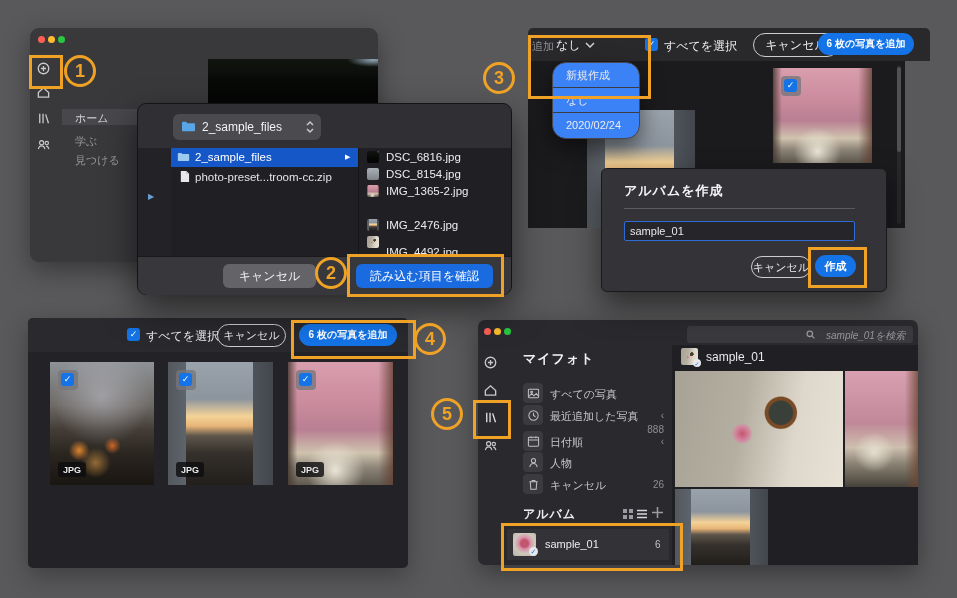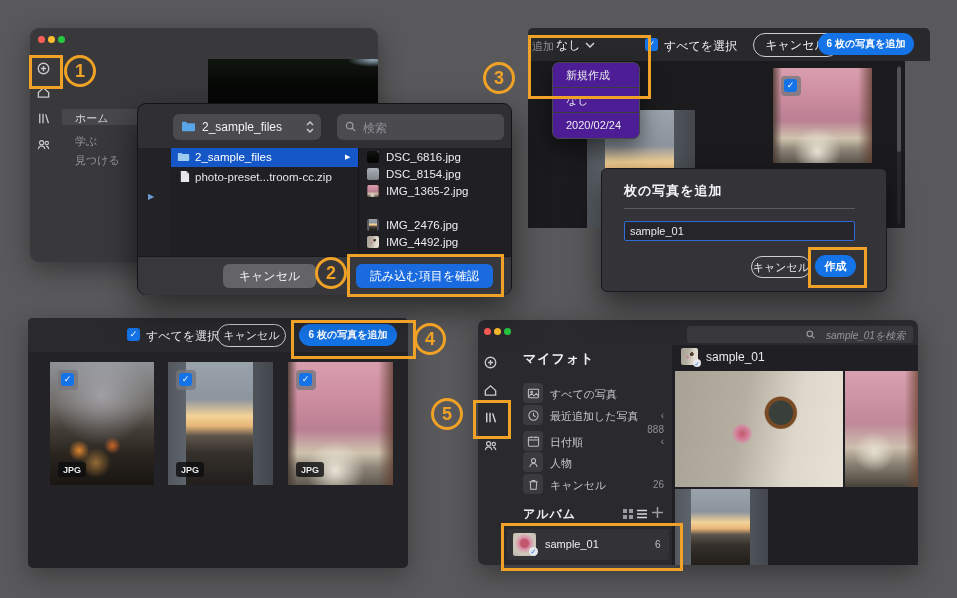--- a/index.html
+++ b/index.html
@@ -102,31 +102,20 @@
         </span>
       <span class="t" style="left:29px;top:6px;font-size:12px;color:#f2f2f4;">2_sample_files</span>
       <span class="ic" style="left:132px;top:6px;">
         <svg width="10" height="14" viewBox="0 0 10 14">
             <g stroke="#c8c8cc" stroke-width="1.5" fill="none">
               <path d="M2 5l3-3 3 3M2 9l3 3 3-3"></path>
             </g>
           </svg>
         </span>
     </div>
-    <div class="abs" style="left:199px;top:10px;width:167px;height:26px;background:#4a4a4f;border-radius:6px;">
-      <span class="ic" style="left:7px;top:6px;">
-        <svg width="13" height="13" viewBox="0 0 16 16">
-            <g stroke="#9a9aa0" stroke-width="1.6" fill="none">
-              <circle cx="7" cy="7" r="4"></circle>
-              <path d="M10 10l3.6 3.6"></path>
-            </g>
-          </svg>
-        </span>
-      <span class="t" style="left:26px;top:6px;font-size:12px;color:#8e8e94;">検索</span>
-    </div>
 
     <div class="abs" style="left:0;top:44px;width:33px;height:108px;background:#232327;">
       <span class="t" style="left:10px;top:44px;font-size:8px;color:#6b9fd8;">▶</span>
     </div>
     <div class="abs" style="left:33px;top:44px;width:340px;height:108px;background:#202024;">
 
       <div class="abs" style="left:0;top:0;width:187px;height:19px;background:#1657C8;">
         <span class="ic" style="left:6px;top:3px;">
           <svg width="13" height="12" viewBox="0 0 16 14">
               <path d="M1 3c0-.6.4-1 1-1h3.4l1.3 1.4H14c.6 0 1 .4 1 1V11c0 .6-.4 1-1 1H2c-.6 0-1-.4-1-1z" fill="#9ecbee"></path>
@@ -159,21 +148,21 @@
         <div class="abs" style="left:0;top:35px;width:152px;height:17px;">
           <span class="ph ph-cherry" style="left:8px;top:2px;width:12px;height:12px;border-radius:2px;"></span>
           <span class="t" style="left:27px;top:2px;font-size:11.5px;color:#ececf0;">IMG_1365-2.jpg</span>
         </div>
         <div class="abs" style="left:0;top:69px;width:152px;height:17px;">
           <span class="ph ph-sunset" style="left:8px;top:2px;width:12px;height:12px;border-radius:2px;"></span>
           <span class="t" style="left:27px;top:2px;font-size:11.5px;color:#ececf0;">IMG_2476.jpg</span>
         </div>
         <div class="abs" style="left:0;top:86px;width:152px;height:17px;">
           <span class="ph ph-bath" style="left:8px;top:2px;width:12px;height:12px;border-radius:2px;"></span>
-          <span class="t" style="left:27px;top:2px;font-size:11.5px;color:#ececf0;">IMG_4492.jpg</span>
+          <span class="t" style="left:27px;top:12px;font-size:11.5px;color:#ececf0;">IMG_4492.jpg</span>
         </div>
       </div>
     </div>
 
     <div class="abs" style="left:0;top:152px;width:373px;height:38px;background:#38383c;border-top:1px solid #1a1a1c;border-radius:0 0 9px 9px;">
       <div class="abs" style="left:85px;top:7px;width:93px;height:24px;background:#636368;border-radius:6px;display:flex;align-items:center;justify-content:center;font-size:12px;color:#f0f0f2;">キャンセル</div>
       <div class="abs" style="left:218px;top:7px;width:137px;height:24px;background:#1A6BE0;border-radius:6px;display:flex;align-items:center;justify-content:center;font-size:12px;color:#fff;">読み込む項目を確認</div>
     </div>
   </div>
 
@@ -199,33 +188,33 @@
       <div class="abs" style="left:0;top:2px;width:4px;height:85px;background:#505055;border-radius:2px;"></div>
     </div>
     <div class="ph ph-sunset" style="left:59px;top:49px;width:108px;height:118px;"></div>
     <div class="ph ph-cherry" style="left:245px;top:7px;width:99px;height:95px;">
       <span class="cbwrap" style="left:8px;top:8px;">
           <span class="cb">✓</span>
         </span>
     </div>
   </div>
 
-  <div class="abs" style="left:552px;top:62px;width:86px;height:75px;background:#4c1d95;border:1px solid #47474c;border-radius:7px;box-shadow:0 10px 22px rgba(0,0,0,.5);z-index:20;">
+  <div class="abs" style="left:552px;top:62px;width:86px;height:75px;background:#3b82f6;border:1px solid #47474c;border-radius:14px;box-shadow:0 10px 22px rgba(0,0,0,.5);z-index:20;">
     <div class="mitm" style="top:0;">新規作成</div>
     <div class="abs" style="left:0;top:24px;width:86px;height:1px;background:#3c3c41;"></div>
     <div class="mitm" style="top:25px;">なし</div>
     <div class="abs" style="left:0;top:49px;width:86px;height:1px;background:#3c3c41;"></div>
     <div class="mitm" style="top:50px;">2020/02/24</div>
   </div>
 
   <div class="obox" style="left:528px;top:35px;width:117px;height:58px;"></div>
   <div class="badge" style="left:483px;top:62px;">3</div>
 
   <div class="abs" style="left:601px;top:168px;width:284px;height:122px;background:#343438;border:1px solid #19191b;border-radius:6px;box-shadow:0 14px 30px rgba(0,0,0,.5);z-index:30;">
-    <span class="t" style="left:22px;top:13px;font-size:13px;color:#f4f4f6;letter-spacing:1px;font-weight:bold;">枚の写真を追加</span>
+    <span class="t" style="left:22px;top:13px;font-size:13px;color:#f4f4f6;letter-spacing:1px;font-weight:bold;">アルバムを作成</span>
     <div class="abs" style="left:22px;top:39px;width:231px;height:1px;background:#5a5a5f;"></div>
     <input class="abs" style="left: 22px; top: 52px; width: 219px; height: 18px; background: rgb(38, 38, 42); border: 1px solid rgb(47, 107, 216); border-radius: 2px; color: rgb(232, 232, 234); font-size: 11px; padding: 0px 5px; font-family: inherit;" readonly="" value="sample_01">
     <div class="pillo" style="left:149px;top:87px;width:58px;height:20px;font-size:11px;border-radius:11px;">キャンセル</div>
     <div class="btnb" style="left:213px;top:86px;width:41px;height:22px;font-size:11px;border-radius:11px;">作成</div>
   </div>
   <div class="obox" style="left:808px;top:247px;width:53px;height:35px;"></div>
 
   <div class="abs" style="left:28px;top:318px;width:380px;height:250px;background:#232327;border-radius:5px;box-shadow:0 8px 24px rgba(0,0,0,.3);">
     <div class="abs" style="left:0;top:0;width:380px;height:34px;background:#2a2a2e;border-radius:5px 5px 0 0;">
       <span class="cb" style="left:99px;top:10px;">✓</span>

